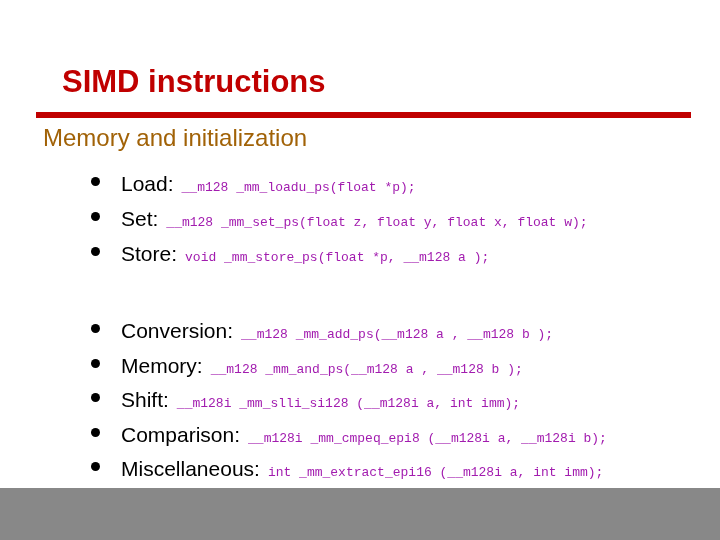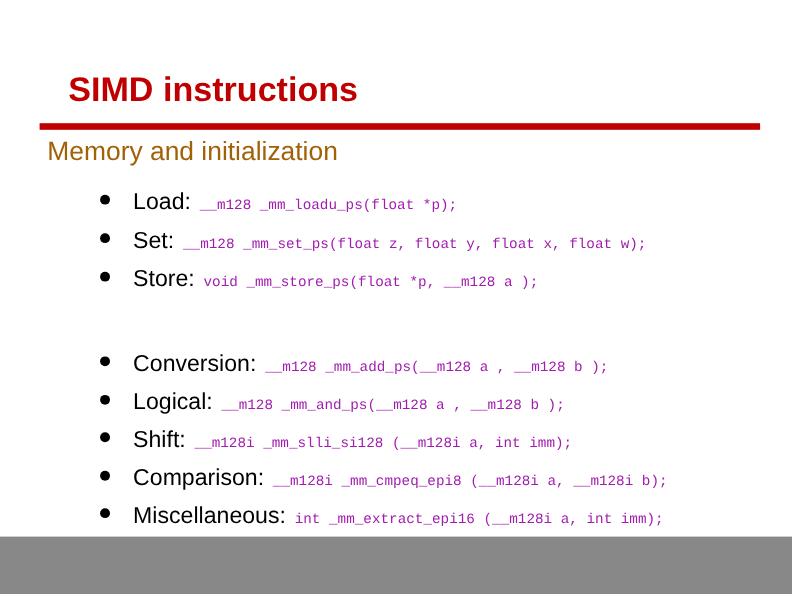--- a/index.html
+++ b/index.html
@@ -119,21 +119,21 @@
 
 
   <ul class="bullets" id="list-intrinsics">
     <li>
       <span class="bullet-dot"></span>
       <span class="item-label">Conversion:</span>
       <span class="item-code">__m128 _mm_add_ps(__m128 a , __m128 b );</span>
     </li>
     <li>
       <span class="bullet-dot"></span>
-      <span class="item-label">Logical:</span>
+      <span class="item-label">Memory:</span>
       <span class="item-code">__m128 _mm_and_ps(__m128 a , __m128 b );</span>
     </li>
     <li>
       <span class="bullet-dot"></span>
       <span class="item-label">Shift:</span>
       <span class="item-code">__m128i _mm_slli_si128 (__m128i a, int imm);</span>
     </li>
     <li>
       <span class="bullet-dot"></span>
       <span class="item-label">Comparison:</span>

